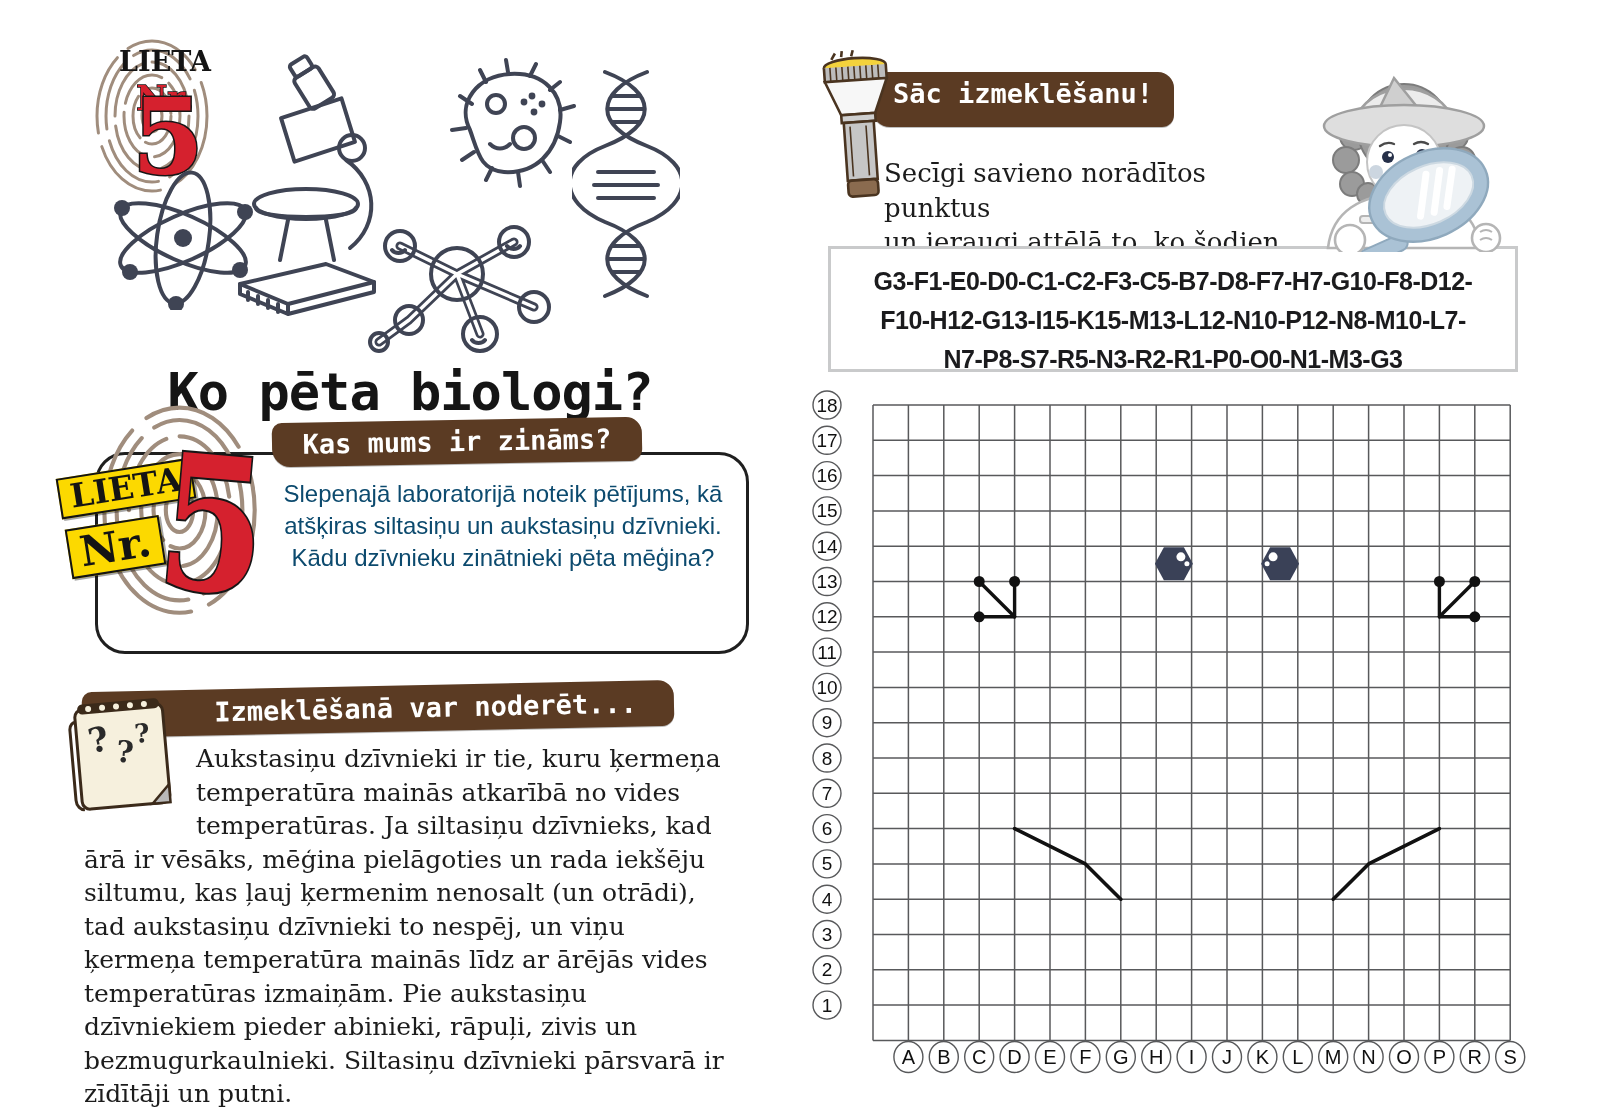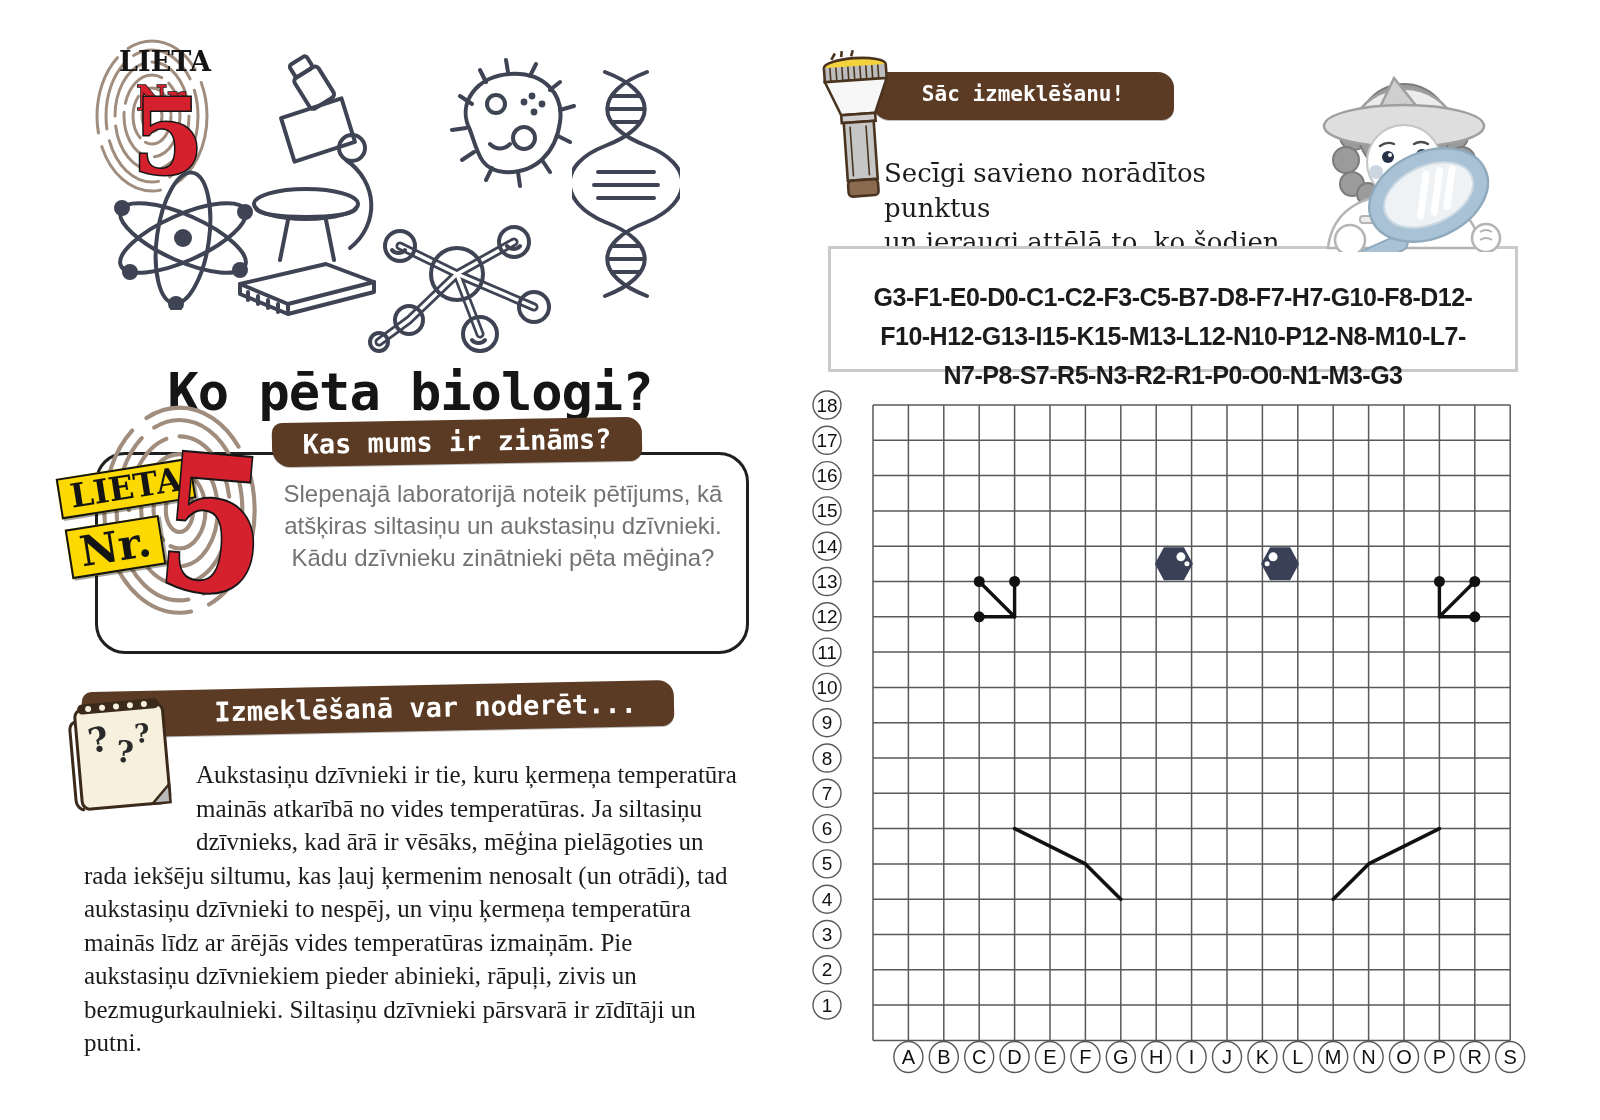--- a/index.html
+++ b/index.html
@@ -9,21 +9,21 @@
   .mono{font-family:"DejaVu Sans Mono",monospace;font-weight:bold;}
   .serif{font-family:"DejaVu Serif",serif;}
   
   .banner{background:var(--banner-brown);color:#fff;text-align:center;
           border-radius:10px 16px 12px 18px;box-shadow:0 1px 0 rgba(0,0,0,.25);}
   .banner span{display:inline-block;}
   
   #main-title{font-size:52px;letter-spacing:-1px;text-align:center;color:#151515;}
   
   #known-box{border:3px solid #1f1f1f;border-radius:30px;background:#fff;}
-  .known-line{text-align:center;font-size:24px;line-height:32px;color:#737373;}
+  .known-line{text-align:center;font-size:24px;line-height:32px;color:#0c4a6e;}
   
   .badge-yellow{background:var(--badge-yellow);border:2px solid #141414;color:#141414;
                 font-family:"DejaVu Serif",serif;font-weight:bold;line-height:1.05;
                 padding:1px 10px;box-shadow:2px 2px 0 rgba(0,0,0,.35);}
   .big-five{font-family:"DejaVu Serif",serif;font-weight:bold;color:var(--stamp-red);
             -webkit-text-stroke:4px #161616;paint-order:stroke;line-height:1;}
   .stamp-word{font-family:"DejaVu Serif",serif;font-weight:bold;color:#141414;}
   .stamp-nr{font-family:"DejaVu Serif",serif;font-weight:bold;color:var(--stamp-red);
             -webkit-text-stroke:1.5px #141414;paint-order:stroke;}
   
@@ -189,42 +189,42 @@
         <circle cx="70" cy="14" r="3"></circle>
           <circle cx="84" cy="14" r="3"></circle>
       </g>
       <path d="M102,96 L84,114 L102,114 Z" fill="#b9b9b9" stroke="#3b2a1a" stroke-width="2.5"></path>
       <text x="26" y="58" font-family="DejaVu Serif, serif" font-weight="bold" font-size="34" fill="#2a2a2a" transform="rotate(-8 32 48)">?</text>
       <text x="52" y="70" font-family="DejaVu Serif, serif" font-weight="bold" font-size="30" fill="#2a2a2a" transform="rotate(10 58 60)">?</text>
       <text x="72" y="52" font-family="DejaVu Serif, serif" font-weight="bold" font-size="26" fill="#2a2a2a">?</text>
     </g>
   </svg>
 
-  <div class="abs para serif" style="left:84px;top:758px;width:658px;font-family:Liberation Serif, serif;">
+  <div class="abs para serif" style="left:84px;top:742px;width:658px;">
     <span style="float:left;width:112px;height:100px;"></span>
     <span>Aukstasiņu dzīvnieki ir tie, kuru ķermeņa temperatūra mainās atkarībā no vides temperatūras. Ja siltasiņu dzīvnieks, kad ārā ir vēsāks, mēģina pielāgoties un rada iekšēju siltumu, kas ļauj ķermenim nenosalt (un otrādi), tad aukstasiņu dzīvnieki to nespēj, un viņu ķermeņa temperatūra mainās līdz ar ārējās vides temperatūras izmaiņām. Pie aukstasiņu dzīvniekiem pieder abinieki, rāpuļi, zivis un bezmugurkaulnieki. Siltasiņu dzīvnieki pārsvarā ir zīdītāji un putni.</span>
   </div>
 
   <svg class="abs" style="left:816px;top:50px;z-index:2;" width="86" height="152" viewBox="0 0 86 152">
     <g transform="rotate(-4 43 76)">
       <g stroke="#4a3420" stroke-width="2.6">
         <path d="M20,8 L24,2 M30,6 L31,0 M40,6 L42,0" fill="none"></path>
         <ellipse cx="43" cy="16" rx="31" ry="8" fill="#f4d23c"></ellipse>
         <path d="M12,16 L12,30 L74,30 L74,16" fill="#bcbcbc"></path>
         <path d="M18,16 l0,14 M24,16 l0,14 M30,16 l0,14 M36,16 l0,14 M42,16 l0,14 M48,16 l0,14 M54,16 l0,14 M60,16 l0,14 M66,16 l0,14" stroke-width="1.6"></path>
         <path d="M12,30 L74,30 L60,64 L26,64 Z" fill="#f7f7f7"></path>
         <path d="M26,64 L60,64 L60,72 L26,72 Z" fill="#cfcfcf"></path>
         <rect x="28" y="72" width="30" height="58" fill="#c6c6c6"></rect>
         <path d="M34,76 l0,50 M50,76 l0,50" stroke-width="1.6"></path>
         <rect x="28" y="130" width="30" height="16" rx="4" fill="#8a6b4f"></rect>
       </g>
     </g>
   </svg>
 
-  <div class="abs banner mono" style="left:872px;top:72px;width:302px;height:48px;line-height:44px;font-size:21px;">
+  <div class="abs banner mono" style="left:872px;top:72px;width:302px;height:55px;line-height:44px;font-size:27px;">
     <span>Sāc izmeklēšanu!</span>
   </div>
 
   <div class="abs serif" style="left:884px;top:120px;width:430px;margin-top:36px;">
     <div class="instr-line">Secīgi savieno norādītos punktus</div>
     <div class="instr-line">un ieraugi attēlā to, ko šodien</div>
     <div class="instr-line">pēta biologi!</div>
   </div>
 
   <svg class="abs" style="left:1276px;top:44px;z-index:3;" width="256" height="208" viewBox="0 0 256 208">
@@ -272,21 +272,21 @@
       <ellipse cx="152" cy="152" rx="47" ry="29" fill="#eef2f5" stroke="#cdd9e2" stroke-width="2"></ellipse>
       <path d="M136,168 L158,132 M150,170 L172,134 M164,170 L184,138" stroke="#ffffff" stroke-width="7" stroke-linecap="round"></path>
     </g>
 
     <circle cx="74" cy="196" r="15" fill="#ffffff" stroke="#b5b5b5" stroke-width="2.6"></circle>
     <circle cx="210" cy="194" r="14" fill="#ffffff" stroke="#b5b5b5" stroke-width="2.6"></circle>
     <path d="M204,188 q6,-4 12,0 M204,196 q6,-4 12,0" fill="none" stroke="#b5b5b5" stroke-width="2"></path>
   </svg>
 
   <div class="abs" id="coord-box" style="left:828px;top:246px;width:684px;height:120px;z-index:1;">
-    <div style="padding-top:29px;">
+    <div style="padding-top:13px;">
       <div class="coord-line">G3-F1-E0-D0-C1-C2-F3-C5-B7-D8-F7-H7-G10-F8-D12-</div>
       <div class="coord-line">F10-H12-G13-I15-K15-M13-L12-N10-P12-N8-M10-L7-</div>
       <div class="coord-line">N7-P8-S7-R5-N3-R2-R1-P0-O0-N1-M3-G3</div>
     </div>
   </div>
 
   <svg class="abs" id="dot-grid" style="left:800px;top:385px;" width="745" height="700" viewBox="0 0 745 700">
       <line x1="73" y1="20" x2="73" y2="655.4" stroke="#58595b" stroke-width="1.5"></line>
       <line x1="73" y1="20" x2="710.1999999999999" y2="20" stroke="#58595b" stroke-width="1.5"></line>
       <line x1="108.4" y1="20" x2="108.4" y2="655.4" stroke="#58595b" stroke-width="1.5"></line>

